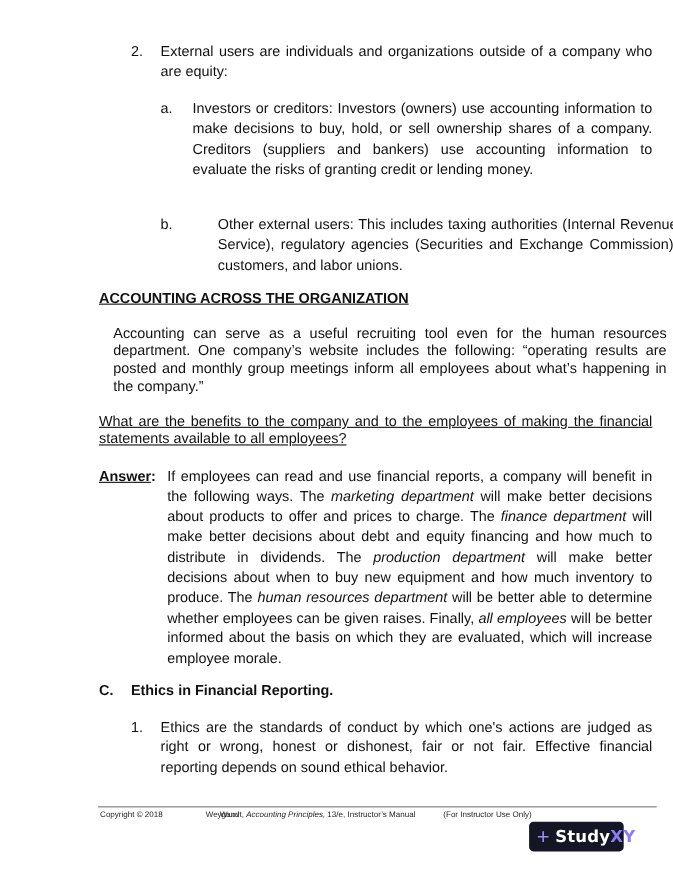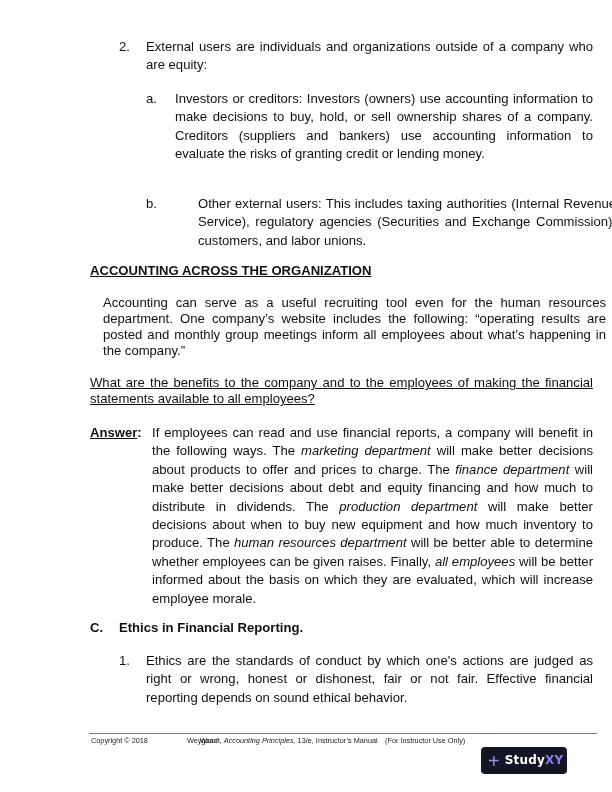--- a/index.html
+++ b/index.html
@@ -16,21 +16,21 @@
     em { font-style: italic; }
     .footer-line { position: absolute; left: 89px; top: 733px; width: 508px; height: 1px; background: #777; }
     .footer { position: absolute; top: 736px; font-size: 7.3px; line-height: 10px; color: #222; }
     .smallcaps { font-variant: small-caps; margin-left: 48px; }
     .badge {
       position: absolute; left: 481px; top: 747px; width: 86px; height: 27px;
       background: #141625; border-radius: 4px; display: flex; align-items: center;
       box-sizing: border-box; padding-left: 7px;
     }
     .badge .plus { color: #9a8cf0; font-size: 20px; font-weight: normal; line-height: 20px; margin-right: 5px; }
-    .badge .brand { color: #ffffff; font-weight: bold; font-size: 12px; font-family: "DejaVu Sans", sans-serif; letter-spacing: 0.2px; }
+    .badge .brand { color: #ffffff; font-weight: bold; font-size: 15px; font-family: "DejaVu Sans", sans-serif; letter-spacing: 0.2px; }
     .badge .brand .xy { color: #8b7cf4; }
   </style>
 </head>
 <body>
 
 <div class="num" style="left:119px; top:38px;">2.</div>
 <div class="abs just" style="left:146px; top:38px; width:447px;">External users are individuals and organizations outside of a company who are equity:</div>
 
 <div class="num" style="left:146px; top:90px;">a.</div>
 <div class="abs just" style="left:175px; top:90px; width:418px;">Investors or creditors: Investors (owners) use accounting information to make decisions to buy, hold, or sell ownership shares of a company. Creditors (suppliers and bankers) use accounting information to evaluate the risks of granting credit or lending money.</div>
@@ -56,19 +56,19 @@
 <div class="abs just" style="left:146px; top:652px; width:447px;">Ethics are the standards of conduct by which one's actions are judged as right or wrong, honest or dishonest, fair or not fair. Effective financial reporting depends on sound ethical behavior.</div>
 
 <div class="footer-line"></div>
 <div class="footer" style="left:91px;">
   <span>Copyright © 2018</span>&nbsp;
   <span class="smallcaps">Wiley</span>
 </div>
 <div class="footer" style="left:187px;">
   <span>Weygandt, </span><em>Accounting Principles,</em><span> 13/e, Instructor’s Manual</span>
 </div>
-<div class="footer" style="left:385px;">(For Instructor Use Only)</div>
+<div class="footer" style="left:403px;">(For Instructor Use Only)</div>
 <div class="footer" style="left:580px; font-size:8.5px;margin-left:34px;">1-7</div>
 
 <div class="badge">
   <span class="plus">+</span>
   <span class="brand"><span>Study</span><span class="xy">XY</span></span>
 </div>
 
 </body></html>

